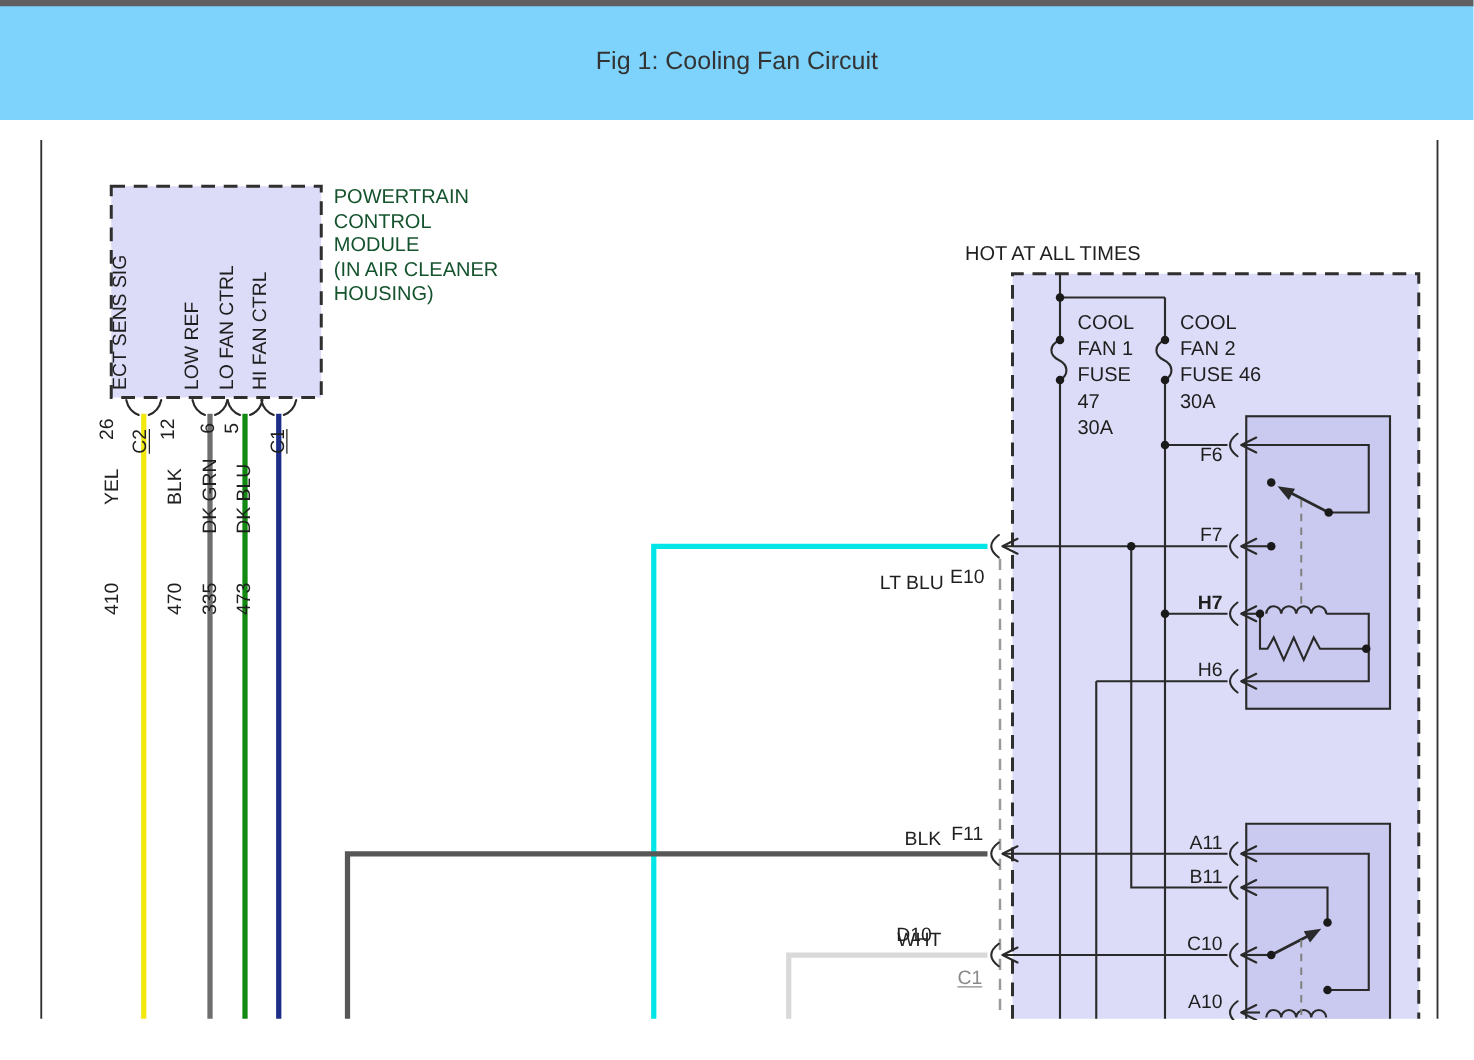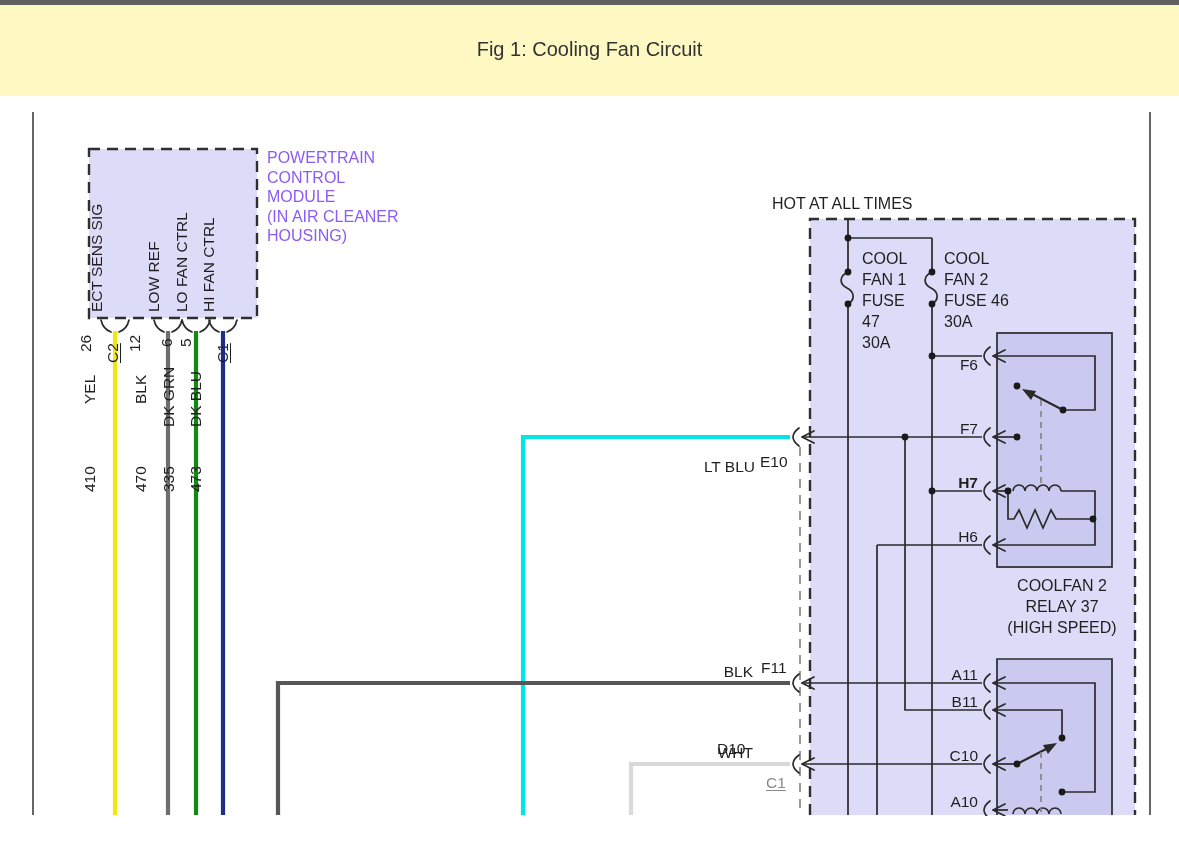--- a/index.html
+++ b/index.html
@@ -1,29 +1,29 @@
 <!DOCTYPE html>
 <html><head>
 <meta charset="utf-8">
 <style>
   html,body { margin:0; padding:0; background:#fff; }
   .canvas { position:relative; width:1179px; height:848px; background:#ffffff;
             font-family:"Liberation Sans", sans-serif; overflow:hidden; }
   .titlebar { position:absolute; top:0; left:0; width:1179px; height:91px;
-              background:#fef9c3; border-top:5px solid #606060; }
+              background:#7dd3fc; border-top:5px solid #606060; }
   .title-text { position:absolute; width:100%; top:33px; text-align:center;
                 font-size:20px; color:#333; }
   svg.layer { position:absolute; left:0; top:0; }
   .lbl { position:absolute; font-size:15.5px; color:#1f1f1f; white-space:nowrap; line-height:16px; }
   .r { text-align:right; }
   .u { text-decoration:underline; text-underline-offset:2px; }
   .gray { color:#8a8a8a; }
   .vlabel { position:absolute; height:18px; line-height:18px; font-size:15.5px; color:#1f1f1f;
             white-space:nowrap; transform:rotate(-90deg); transform-origin:0 100%; }
-  .cap { position:absolute; font-size:16px; color:#8b5cf6; line-height:19.5px; white-space:nowrap; }
+  .cap { position:absolute; font-size:16px; color:#14532d; line-height:19.5px; white-space:nowrap; }
   .cap21 { position:absolute; font-size:16px; color:#1f1f1f; line-height:21px; white-space:nowrap; }
   .center { text-align:center; }
 </style>
 </head>
 <body>
 
 <div class="canvas">
 
   <div class="titlebar">
     <div class="title-text">Fig 1: Cooling Fan Circuit</div>
@@ -188,25 +188,20 @@
     <div>FAN 2</div>
     <div>FUSE 46</div>
     <div>30A</div>
   </div>
 
   <div class="lbl r" style="right:201px; top:357px;text-align:center;">F6</div>
   <div class="lbl r" style="right:201px; top:421px;">F7</div>
   <div class="lbl r" style="right:201px; top:475px;font-weight:bold;">H7</div>
   <div class="lbl r" style="right:201px; top:529px;">H6</div>
 
-  <div class="cap21 center" style="left:987px; top:575px; width:150px;">
-    <div>COOLFAN 2</div>
-    <div>RELAY 37</div>
-    <div>(HIGH SPEED)</div>
-  </div>
 
   <div class="lbl r" style="right:201px; top:667px;">A11</div>
   <div class="lbl r" style="right:201px; top:694px;">B11</div>
   <div class="lbl r" style="right:201px; top:748px;">C10</div>
   <div class="lbl r" style="right:201px; top:794px;">A10</div>
 
   <div class="lbl r" style="right:424px; top:419px;margin-top:40px;">LT BLU</div>
   <div class="lbl" style="left:760px; top:415px;margin-top:39px;">E10</div>
   <div class="lbl r" style="right:426px; top:664px;">BLK</div>
   <div class="lbl" style="left:761px; top:660px;">F11</div>

